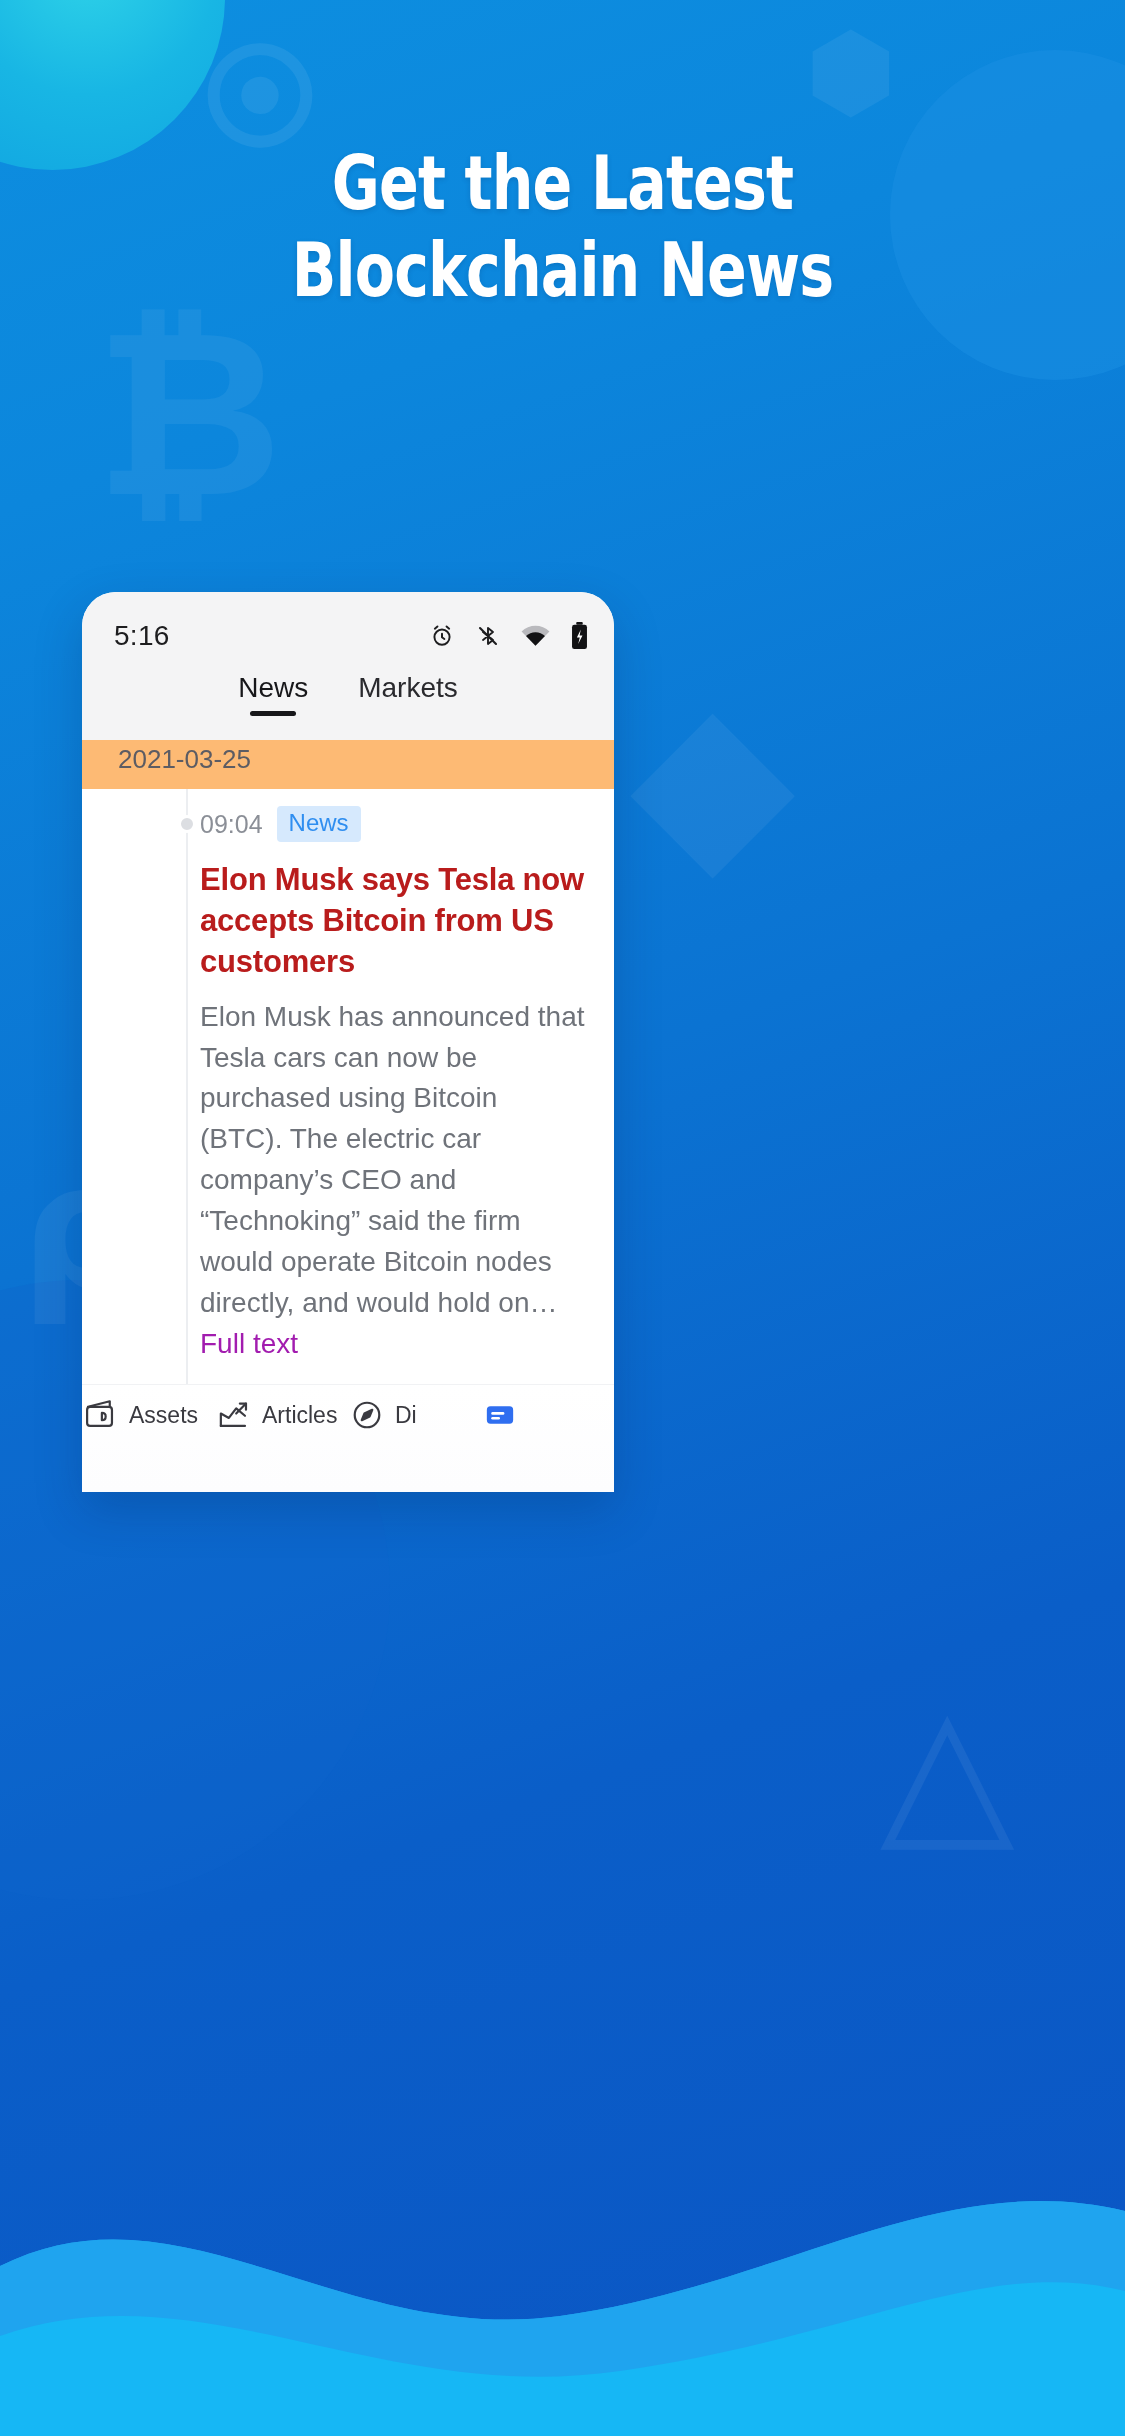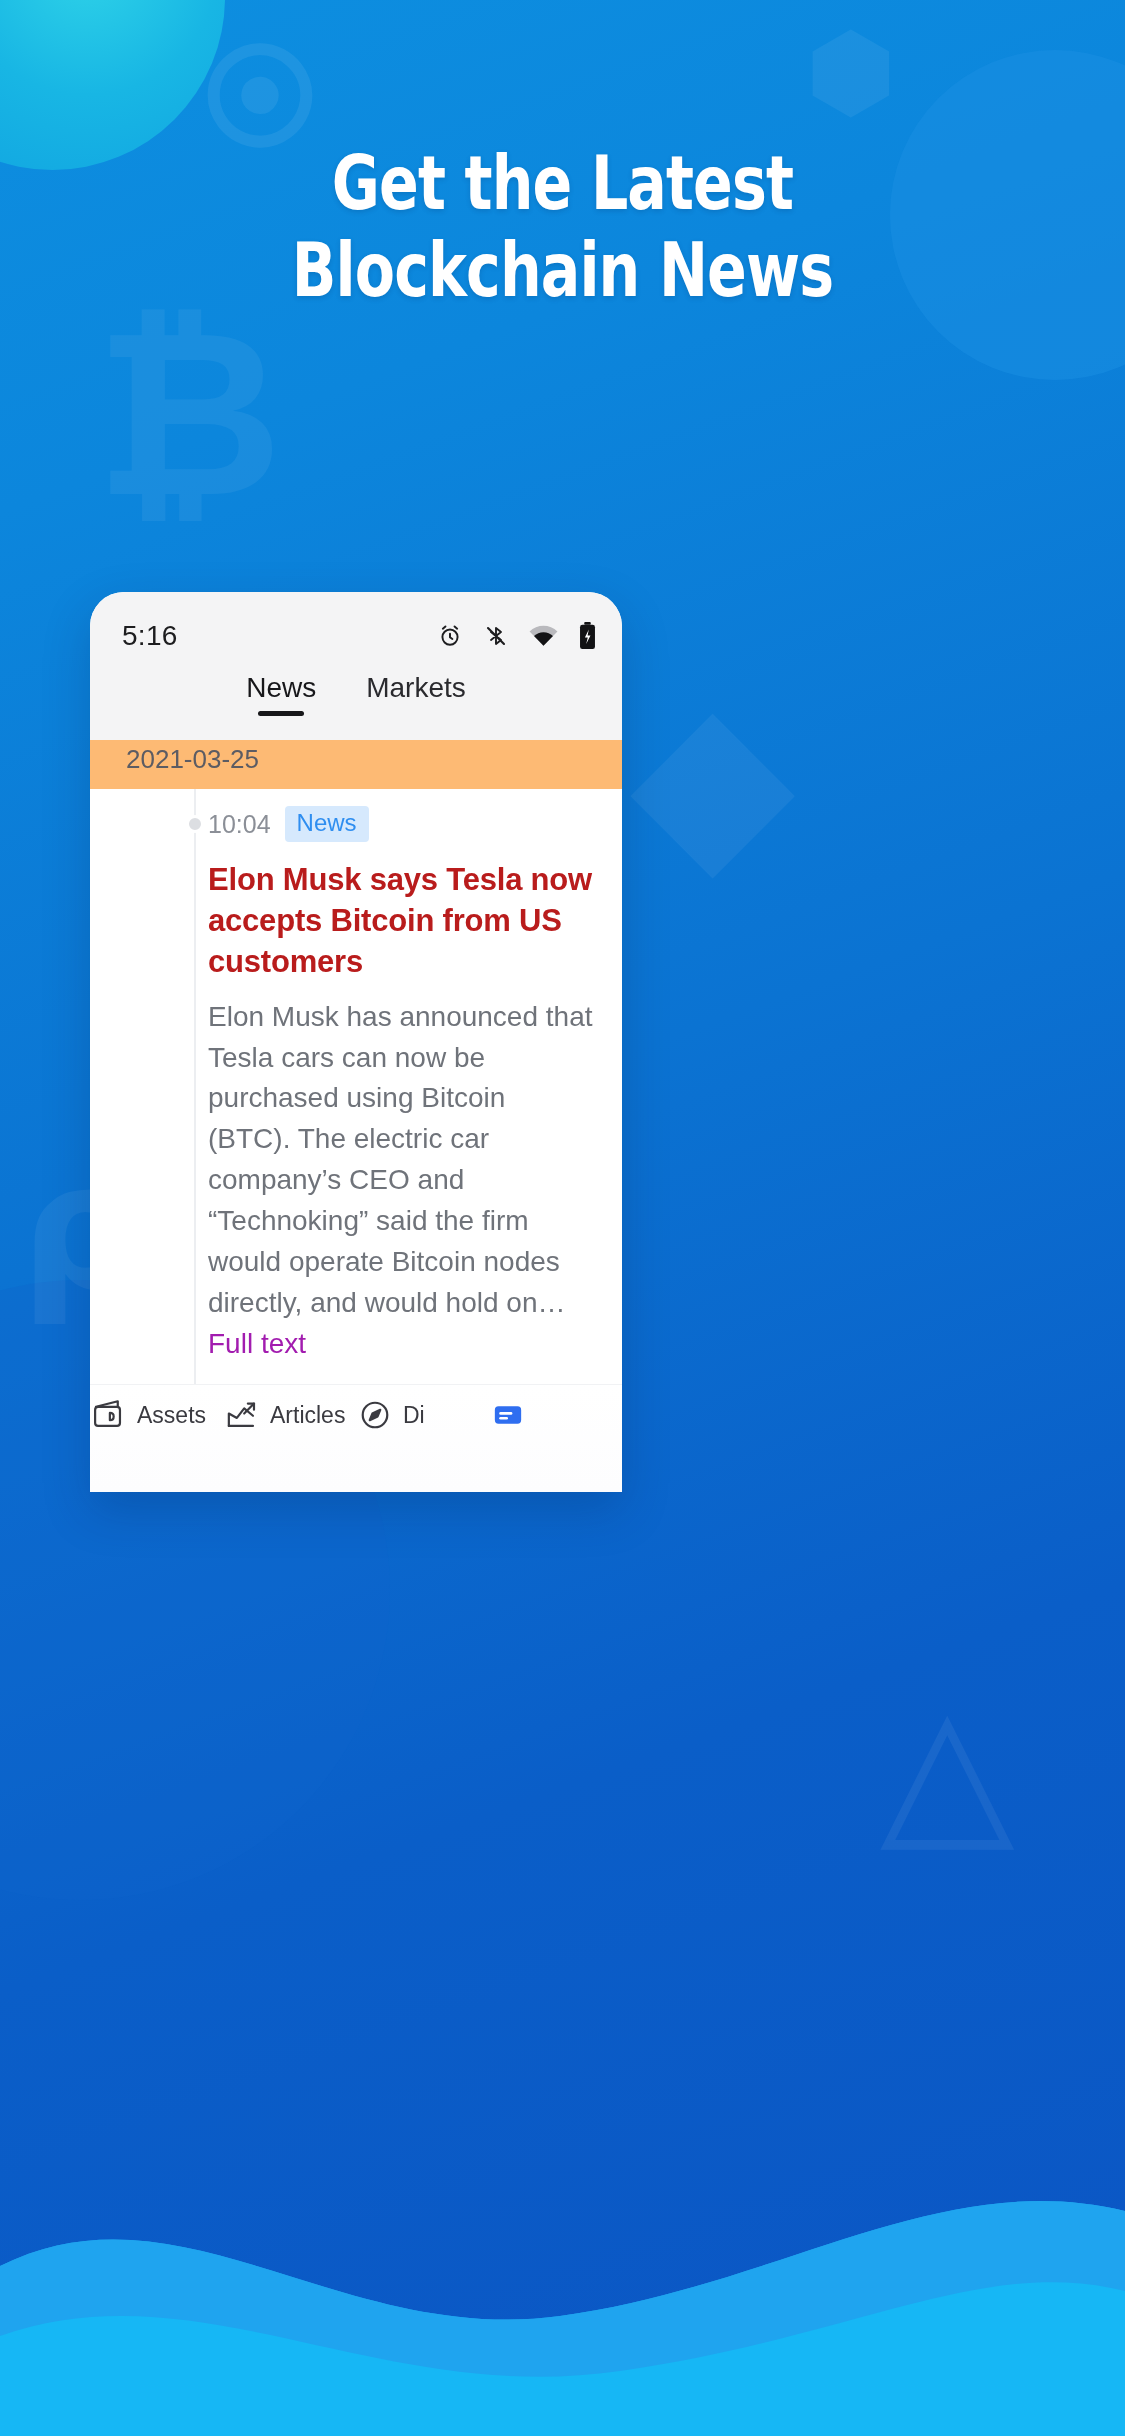--- a/index.html
+++ b/index.html
@@ -44,21 +44,21 @@
     font-family:"DejaVu Sans Condensed","Liberation Sans Narrow","Liberation Sans",sans-serif;
     font-weight:bold; font-size:74px; line-height:1.18;
     letter-spacing:-1px;
     transform:scaleX(.88); transform-origin:50% 0;
     text-shadow:0 2px 6px rgba(0,40,90,.18);
   }
   .headline .l2{ display:block; }
 
   
   .phone{
-    position:absolute; left:90px; top:592px;
+    position:absolute; left:82px; top:592px;
     width:532px; height:900px;
     background:#ffffff;
     border-radius:34px 34px 0 0;
     overflow:hidden;
     box-shadow:0 18px 48px rgba(0,30,80,.22);
   }
   .phone-inner{ position:absolute; inset:0; overflow:hidden; }
 
   
   .statusbar{
@@ -214,21 +214,21 @@
     </div>
 
     <div class="datehdr">2021-03-25</div>
 
     <div class="feed">
       <div class="timeline"></div>
 
       <div class="item">
         <span class="dot"></span>
         <div class="item-meta">
-          <span class="item-time">10:04</span>
+          <span class="item-time">09:04</span>
           <span class="badge">News</span>
         </div>
         <div class="item-title">Elon Musk says Tesla now accepts Bitcoin from US customers</div>
         <div class="item-body">Elon Musk has announced that Tesla cars can now be purchased using Bitcoin (BTC). The electric car company’s CEO and “Technoking” said the firm would operate Bitcoin nodes directly, and would hold on…</div>
         <div class="fulltext">Full text</div>
         <div class="item-foot">
           <span class="author">Greg Thomson</span>
           <span class="share-btn">
             <span>
               <svg width="26" height="26" viewBox="0 0 24 24" fill="none" stroke="#2f8ef0" stroke-width="1.7" stroke-linejoin="round">

